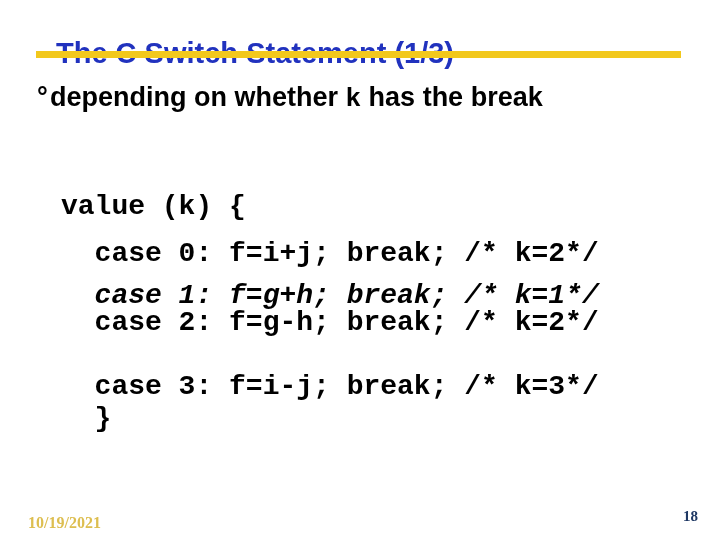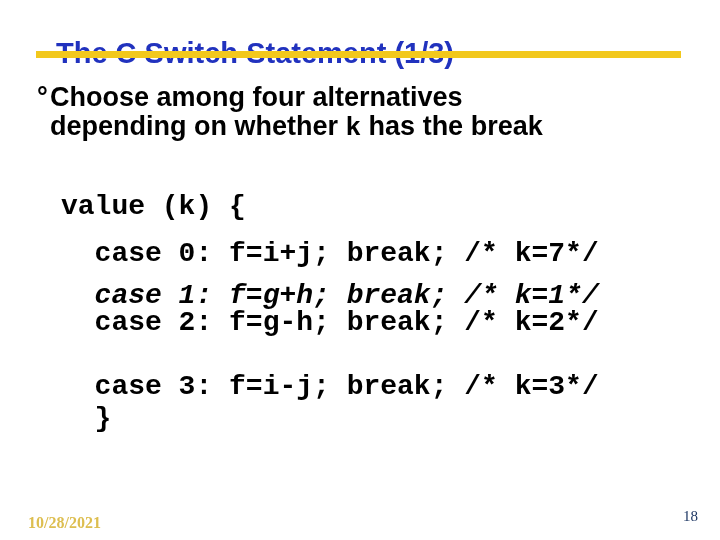--- a/index.html
+++ b/index.html
@@ -99,49 +99,48 @@
     font-weight: bold;
     color: #DDBE50;
     white-space: nowrap;
   }
   .page-number {
     position: absolute;
     left: 683px;
     top: 508px;
     font-family: "Liberation Serif", serif;
     font-size: 15px;
-    font-weight: normal;
+    font-weight: bold;
     color: #1F3864;
     white-space: nowrap;
     text-align: right;
   }
 </style>
 </head>
 <body>
 
 <div class="slide">
 
   <h1 class="title">The C Switch Statement (1/3)</h1>
 
   <div class="title-underline"></div>
 
   <div class="bullet">
     <span class="bullet-marker">°</span>
     <div class="bullet-text">
-      <div class="bullet-line">Choose among four alternatives</div>
       <div class="bullet-line"><span>depending on whether </span><span class="inline-code">k</span><span> has the break</span></div>
     </div>
   </div>
 
   <div class="code-block">
     <div class="code-line">value (k) {</div>
-    <div class="code-line">  case 0: f=i+j; break; /* k=7*/</div>
+    <div class="code-line">  case 0: f=i+j; break; /* k=2*/</div>
     <div class="code-line">  case 1: f=g+h; break; /* k=1*/</div>
     <div class="code-line">  case 2: f=g-h; break; /* k=2*/</div>
     <div class="code-line">  case 3: f=i-j; break; /* k=3*/</div>
     <div class="code-line">  }</div>
   </div>
 
-  <div class="footer-date">10/28/2021</div>
+  <div class="footer-date">10/19/2021</div>
 
   <div class="page-number">18</div>
 
 </div>
 
 </body></html>

